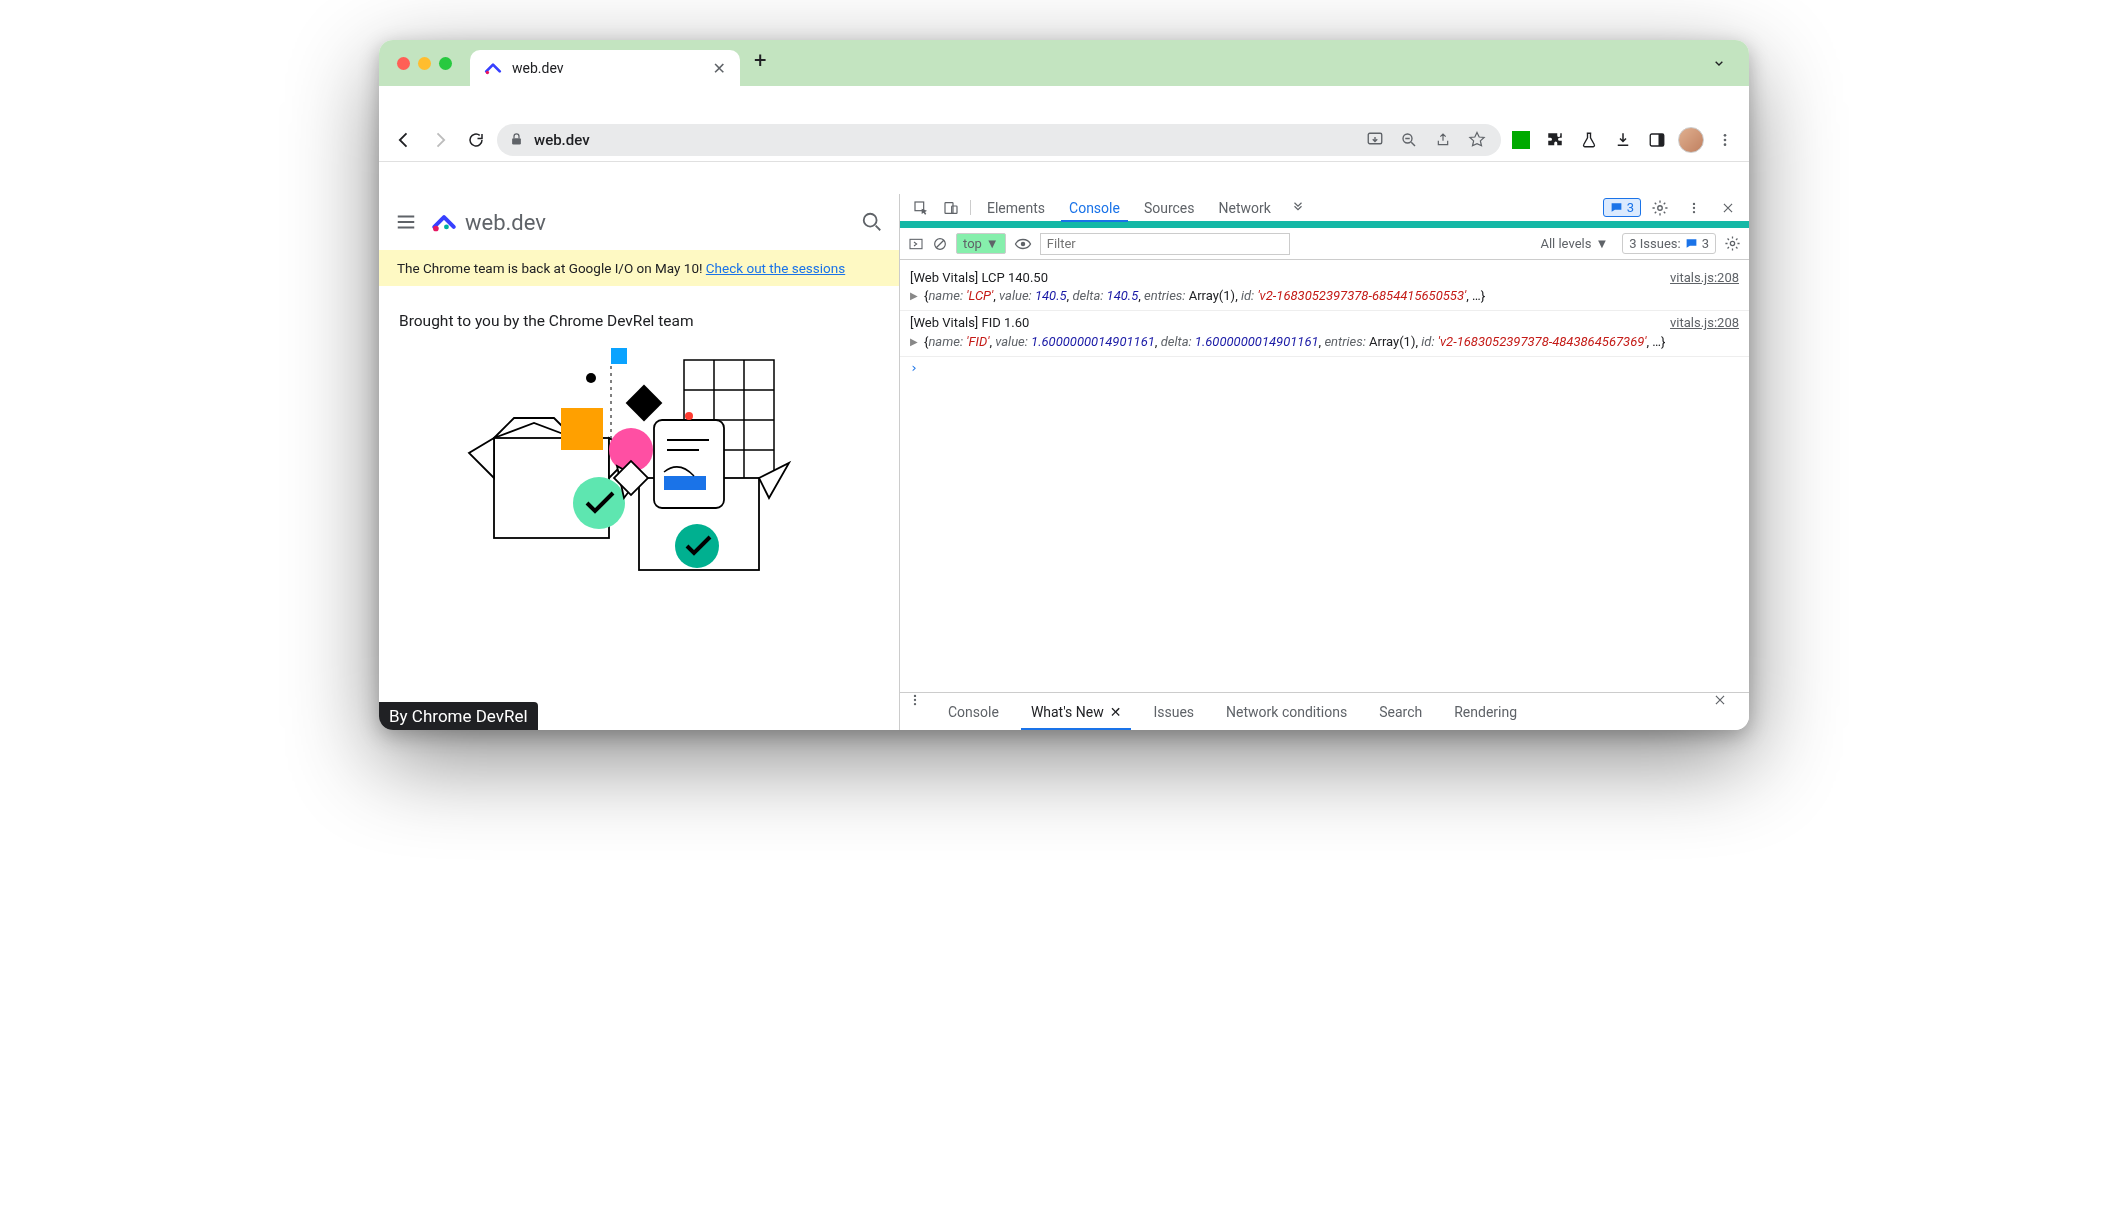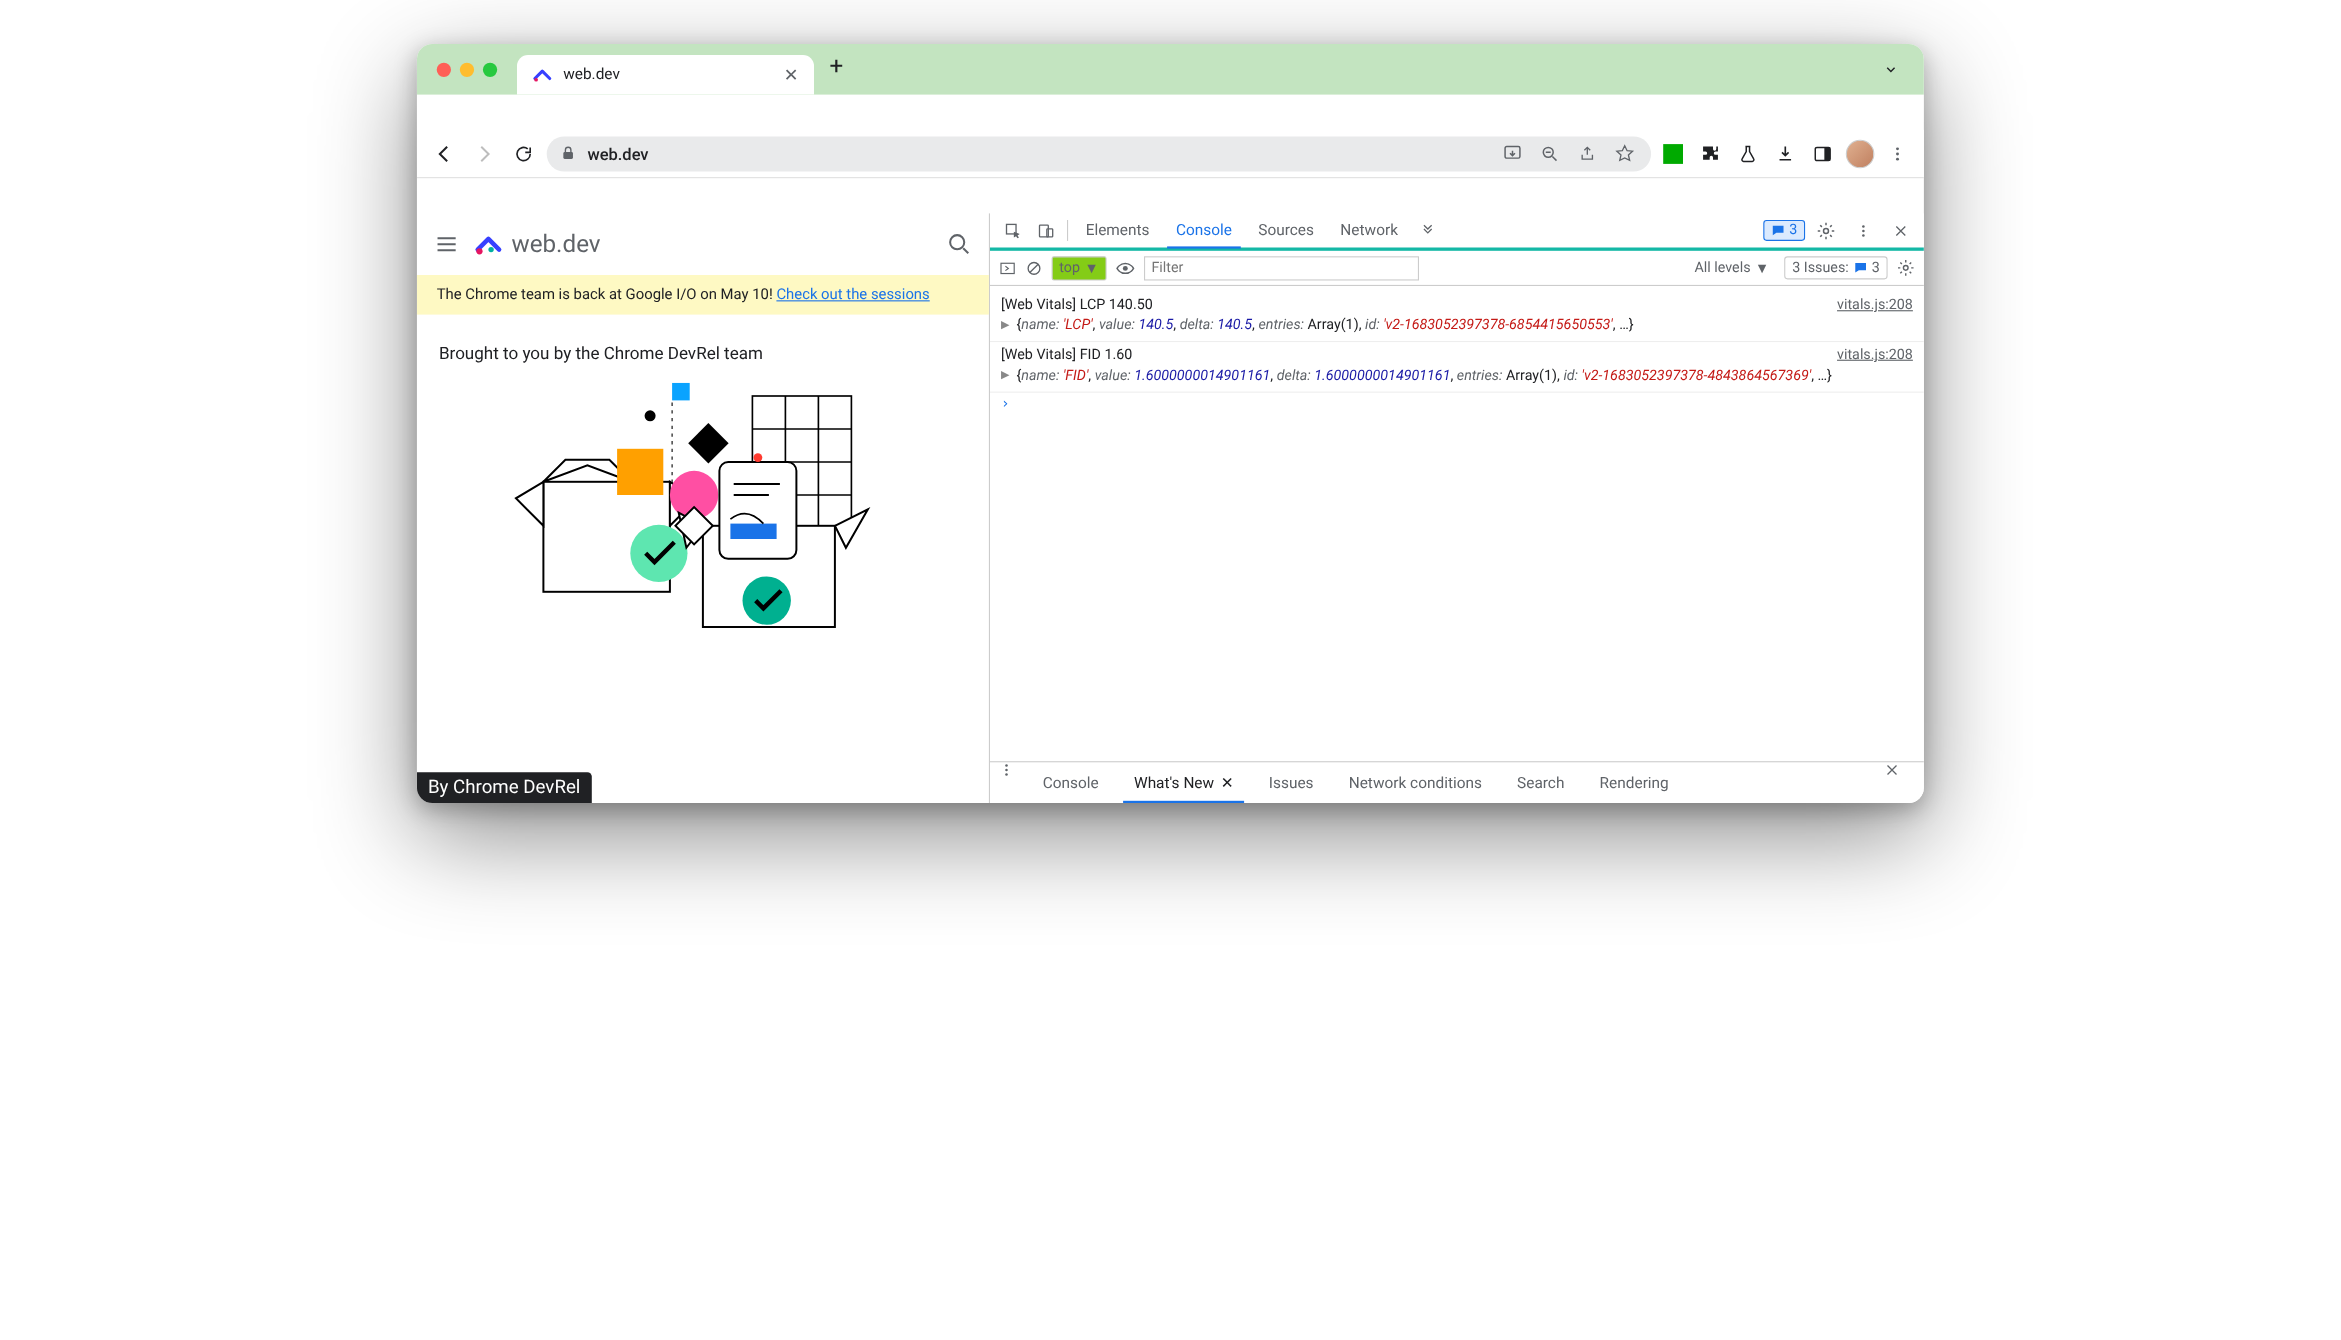--- a/index.html
+++ b/index.html
@@ -40,31 +40,31 @@
   .banner{background:#fef9c3;padding:10px 18px;font-size:13.5px;color:#202124;}
   .banner a{color:#1a73e8;text-decoration:underline;}
   .hero{padding:26px 20px 10px;}
   .hero-sub{font-size:15.5px;color:#202124;margin-bottom:18px;}
   .illus{width:360px;height:240px;margin:0 auto;position:relative;}
   .illus svg{width:100%;height:100%;}
   .hero-title{font-size:30px;font-weight:500;color:#202124;margin-top:8px;letter-spacing:-0.5px;}
   .byline{position:absolute;left:0;bottom:0;background:#202124;color:#fff;font-size:17px;padding:4px 10px;border-radius:0 4px 0 0;display:flex;align-items:center;gap:6px;}
   
   .devtools{flex:1;display:flex;flex-direction:column;background:#fff;min-width:0;}
-  .dt-tabbar{height:34px;border-bottom:3px solid #14b8a6;display:flex;align-items:stretch;padding:0 6px;gap:0;color:#5f6368;font-size:14px;}
+  .dt-tabbar{height:34px;border-bottom:7px solid #14b8a6;display:flex;align-items:stretch;padding:0 6px;gap:0;color:#5f6368;font-size:14px;}
   .dt-tabbar .ticon{width:30px;display:flex;align-items:center;justify-content:center;}
   .dt-sep{width:1px;background:#ccc;margin:6px 4px;}
   .dt-tab{padding:0 12px;display:flex;align-items:center;cursor:pointer;position:relative;}
   .dt-tab.active{color:#1a73e8;}
   .dt-tab.active::after{content:"";position:absolute;left:4px;right:4px;bottom:-1px;height:2px;background:#1a73e8;}
   .dt-right{margin-left:auto;display:flex;align-items:center;gap:4px;}
   .msg-badge{background:#dbeafe;border:1px solid #1a73e8;border-radius:3px;padding:1px 6px;display:flex;align-items:center;gap:4px;color:#1a73e8;font-size:13px;}
   
   .dt-subbar{height:32px;border-bottom:1px solid #ccc;display:flex;align-items:center;padding:0 8px;gap:8px;color:#5f6368;font-size:13px;}
-  .dt-select{border:1px solid #ccc;border-radius:2px;padding:2px 6px;display:flex;align-items:center;gap:4px;background:#84cc16;}
+  .dt-select{border:1px solid #ccc;border-radius:2px;padding:2px 6px;display:flex;align-items:center;gap:4px;background:#86efac;}
   .dt-filter{flex:0 0 250px;border:1px solid #ccc;height:22px;padding:0 6px;font-size:13px;color:#888;background:#fff;}
   .dt-issues{border:1px solid #ccc;border-radius:3px;padding:2px 6px;display:flex;align-items:center;gap:4px;font-size:13px;}
   
   .console{flex:1;overflow:auto;font-family:Menlo,Consolas,monospace;font-size:13px;line-height:1.4;padding:6px 0;}
   .centry{border-bottom:1px solid #eee;padding:3px 10px 5px;position:relative;}
   .cline1{display:flex;}
   .ctext{color:#202124;white-space:pre;}
   .csrc{margin-left:auto;color:#5f6368;text-decoration:underline;white-space:nowrap;}
   .cobj{padding-left:14px;position:relative;font-style:italic;color:#5f6368;word-break:break-all;}
   .cobj .caret{position:absolute;left:0;top:2px;color:#888;font-style:normal;font-size:10px;}

